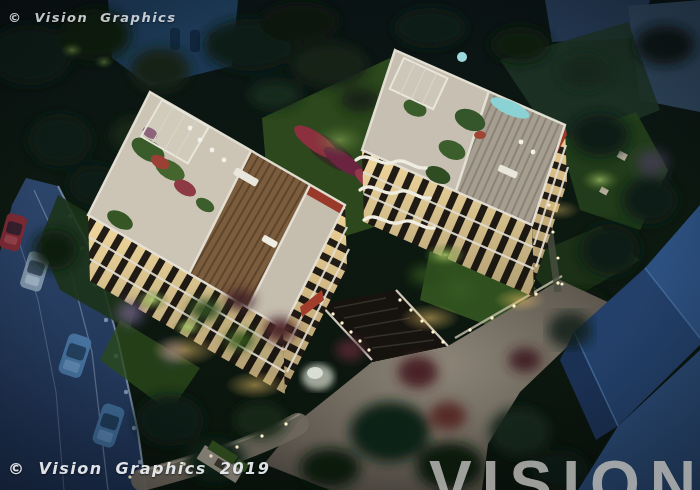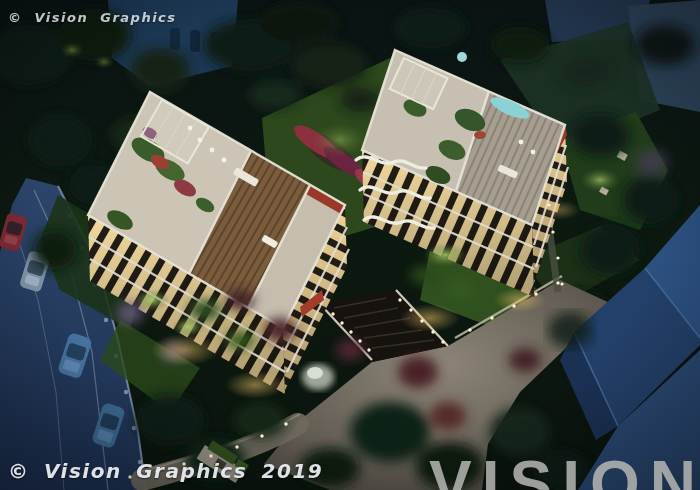--- a/index.html
+++ b/index.html
@@ -3,21 +3,21 @@
 <meta charset="utf-8">
 <style>
   html,body{margin:0;padding:0;background:#000;}
   .stage{position:relative;width:700px;height:490px;overflow:hidden;background:#b91c1c;
          font-family:"DejaVu Sans",sans-serif;}
   .stage svg{position:absolute;inset:0;display:block;}
   .wm{position:absolute;color:#e9edf2;font-style:italic;font-weight:bold;
       letter-spacing:1.5px;word-spacing:6px;text-shadow:0 1px 2px rgba(0,0,0,.6);
       pointer-events:none;}
   .wm-tl{left:8px;top:10px;font-size:13px;opacity:.82;}
-  .wm-bl{left:8px;top:459px;font-size:20px;opacity:.95;}
+  .wm-bl{left:8px;top:459px;font-size:16px;opacity:.95;}
   .wm-logo{position:absolute;right:-6px;bottom:-26px;font-family:"Liberation Sans",sans-serif;
       font-weight:bold;font-style:normal;font-size:64px;letter-spacing:10px;
       color:#b7b7b4;opacity:.85;line-height:1;pointer-events:none;}
 </style>
 </head>
 <body>
 
 <div class="stage">
 <svg viewBox="0 0 700 490" width="700" height="490">
   <defs>

